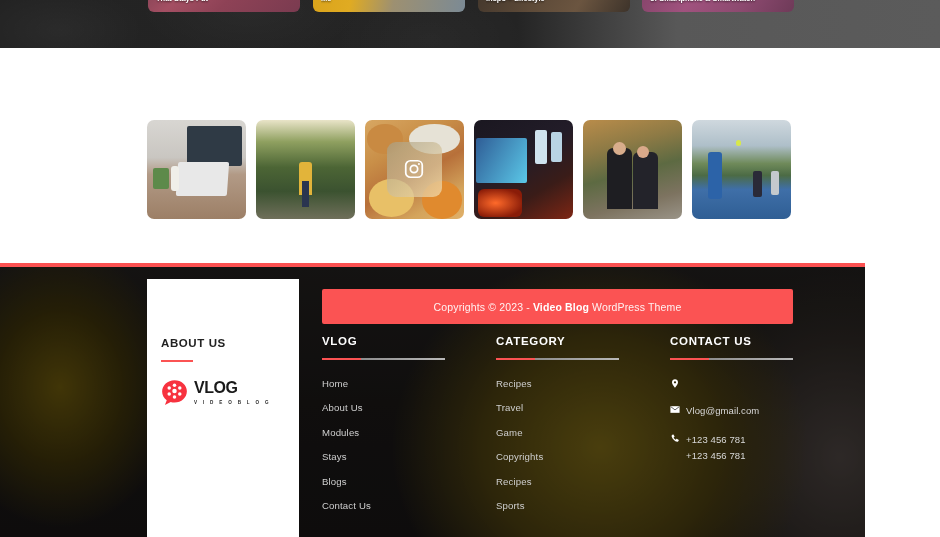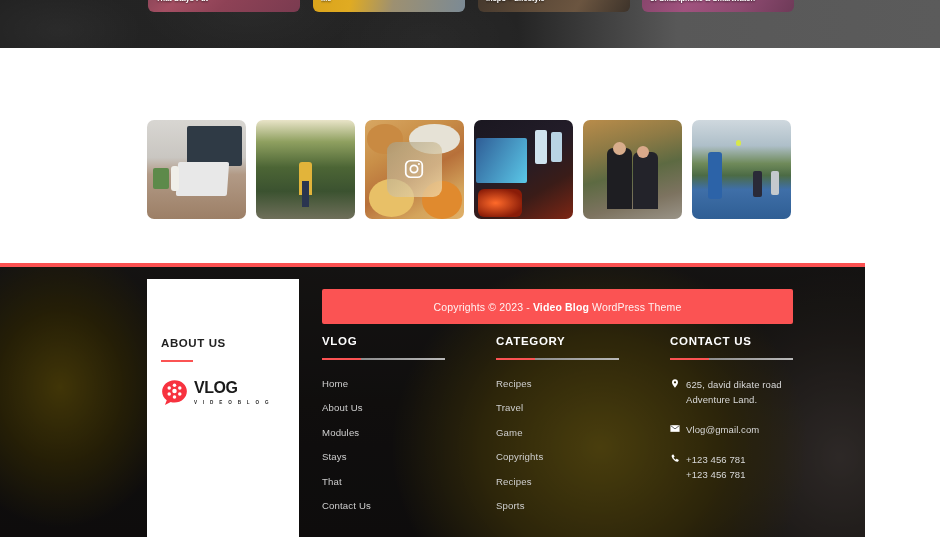--- a/index.html
+++ b/index.html
@@ -317,21 +317,21 @@
       </div>
 
       <div class="fcol" id="col-links">
         <div class="col-head">VLOG</div>
         <div class="col-rule"></div>
         <nav class="col-list">
           <a href="#">Home</a>
           <a href="#">About Us</a>
           <a href="#">Modules</a>
           <a href="#">Stays</a>
-          <a href="#">That</a>
+          <a href="#">Blogs</a>
           <a href="#">Contact Us</a>
         </nav>
       </div>
 
       <div class="fcol" id="col-category">
         <div class="col-head">CATEGORY</div>
         <div class="col-rule"></div>
         <nav class="col-list">
           <a href="#">Recipes</a>
           <a href="#">Travel</a>
@@ -347,24 +347,20 @@
         <div class="col-rule"></div>
 
         <div class="contact-list">
 
           <div class="contact-row">
             <span class="contact-ico">
               <svg viewBox="0 0 24 24" fill="#ffffff">
                 <path d="M12 1.8c-4 0-7.2 3.2-7.2 7.2 0 5.4 7.2 13.2 7.2 13.2s7.2-7.8 7.2-13.2c0-4-3.2-7.2-7.2-7.2zm0 9.9a2.7 2.7 0 110-5.4 2.7 2.7 0 010 5.4z"></path>
               </svg>
             </span>
-            <span class="contact-txt">
-              <span>625, david dikate road</span><br>
-              <span>Adventure Land.</span>
-            </span>
           </div>
 
           <div class="contact-row">
             <span class="contact-ico">
               <svg viewBox="0 0 24 18" fill="#ffffff">
                 <path d="M1 1h22v16H1z" fill="#ffffff"></path>
                 <path d="M1.8 2.2L12 10 22.2 2.2" stroke="#1a1a1a" stroke-width="1.6" fill="none"></path>
               </svg>
             </span>
             <span class="contact-txt">

